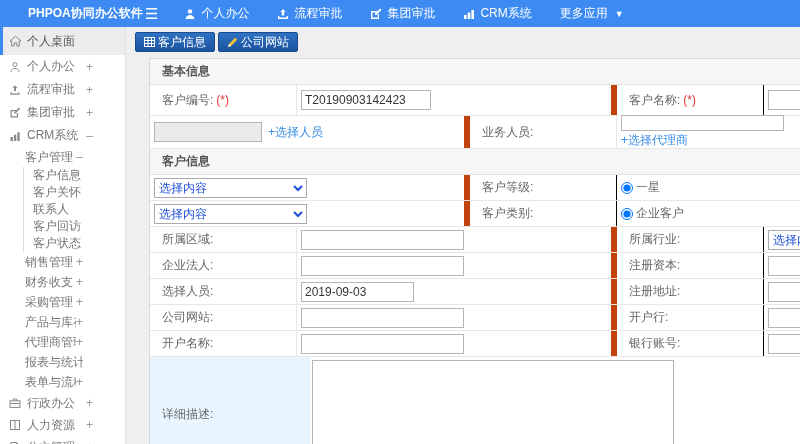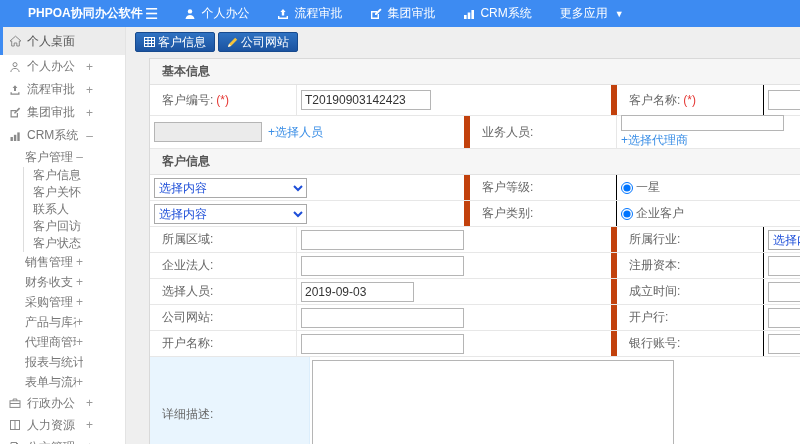--- a/index.html
+++ b/index.html
@@ -377,21 +377,21 @@
       </div>
 
       <div class="frow h25">
         <div class="cell c-lab">
             <span>选择人员:</span>
           </div>
         <div class="cell c-f1">
             <input type="text" class="w-date" value="2019-09-03" style="">
           </div>
         <div class="cell c-lab2">
-            <span>成立时间:</span>
+            <span>注册地址:</span>
           </div>
         <div class="cell c-f2">
             <input type="text" value="" style="">
           </div>
       </div>
 
       <div class="frow h25">
         <div class="cell c-lab">
             <span>公司网站:</span>
           </div>

